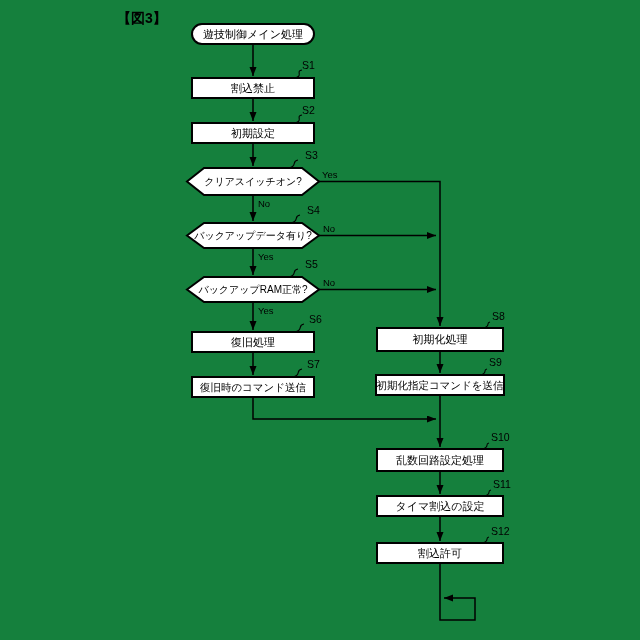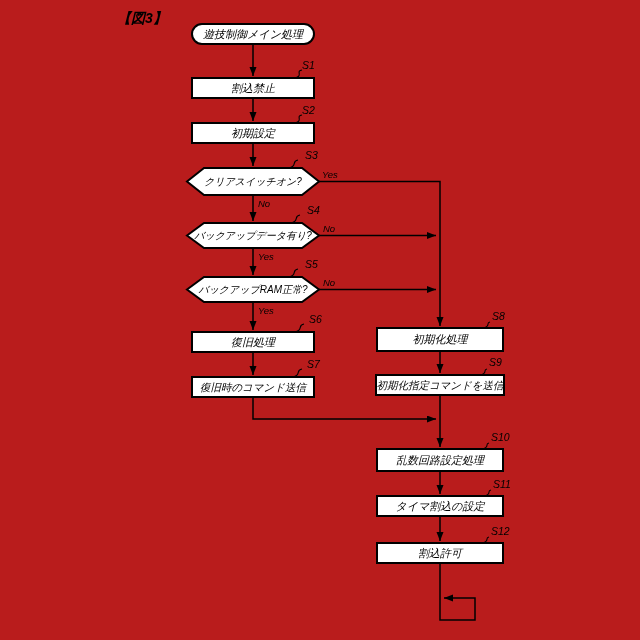--- a/index.html
+++ b/index.html
@@ -1,22 +1,21 @@
 <!DOCTYPE html>
 <html><head>
 <meta charset="utf-8">
 <style>
   html,body{margin:0;padding:0;background:#ffffff;}
   .stage{
     position:relative;
     width:640px;height:640px;
-    background:#b91c1c;
+    background:#15803d;
     font-family:"Liberation Sans","DejaVu Sans",sans-serif;
     overflow:hidden;
-    font-style:italic;
   }
   svg{display:block;}
   .shape{fill:#ffffff;stroke:#000000;stroke-width:2;}
   .conn{fill:none;stroke:#000000;stroke-width:1.5;}
   .leader{fill:none;stroke:#000000;stroke-width:1.1;}
   .fig-title{font-size:14px;font-weight:bold;fill:#000000;}
   .node-text{font-size:11px;fill:#000000;text-anchor:middle;}
   .node-text-sm{font-size:10px;fill:#000000;text-anchor:middle;}
   .node-text-xs{font-size:10.5px;fill:#000000;text-anchor:middle;}
   .step-label{font-size:10.5px;fill:#000000;}

